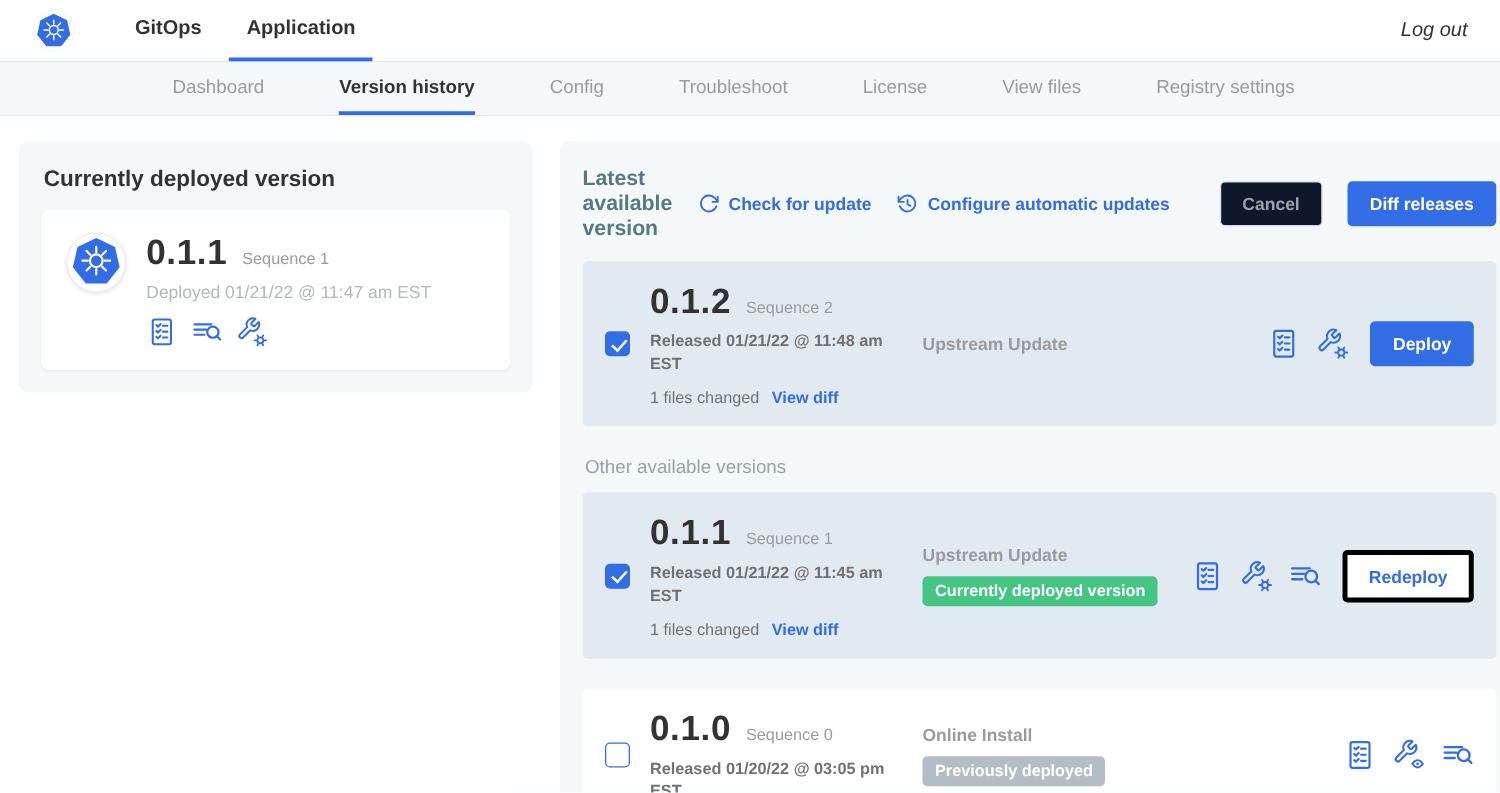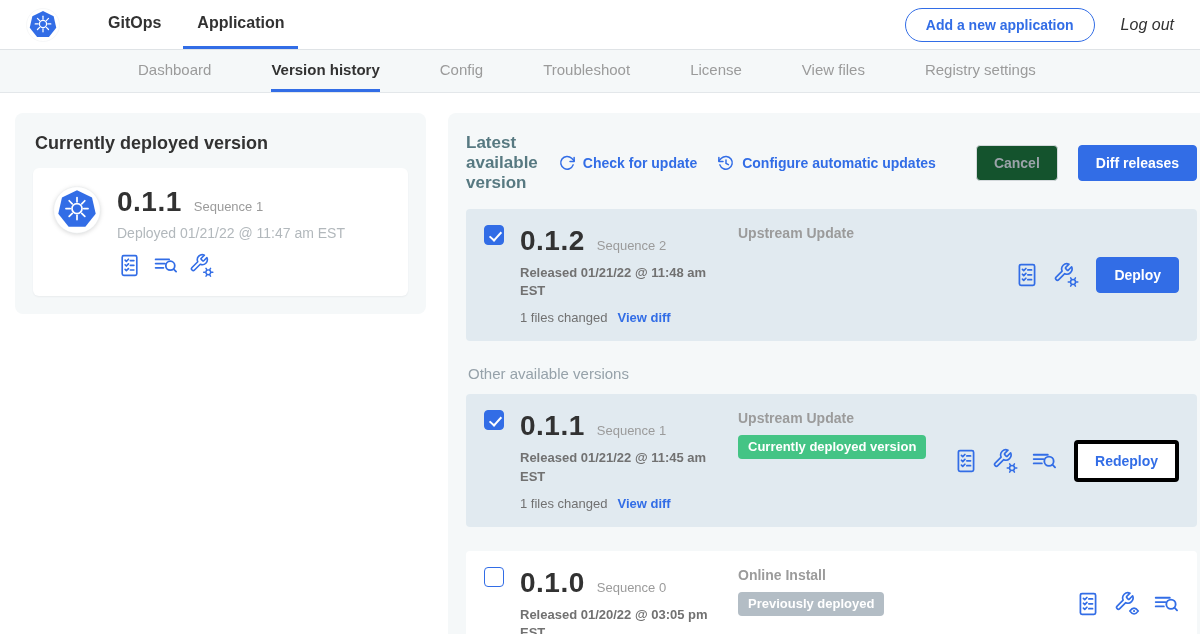--- a/index.html
+++ b/index.html
@@ -68,27 +68,27 @@
   .updates-panel { flex:1; padding:18px; }
   .updates-header { display:flex; align-items:center; gap:20px; margin:2px 0 16px; }
   .updates-title { font-size:17px; font-weight:600; color:#577981; }
   .hlink {
     display:flex; align-items:center; gap:7px; color:#326de6;
     font-size:14px; font-weight:700; cursor:pointer; white-space:nowrap;
   }
   .hlink svg { width:18px; height:18px; }
   .updates-header .spacer { margin-left:auto; }
   .btn { border-radius:4px; padding:9px 17px; font-size:14px; font-weight:700; font-family:inherit; cursor:pointer; white-space:nowrap; }
-  .btn-cancel { background:#14532d; border:1px solid #d4d9dc; color:#9ba3a9; }
+  .btn-cancel { background:#0f172a; border:1px solid #d4d9dc; color:#9ba3a9; }
   .btn-primary { background:#326de6; border:1px solid #326de6; color:#fff; }
   .btn-secondary { background:#fff; border:4px solid #000000; color:#326de6; }
 
   .version-card {
     background:#fff; border-radius:4px; padding:16px 18px;
-    display:flex; 
+    display:flex; align-items:center;
   }
   .version-card.selected { background:#e1eaf0; }
   .checkbox {
     width:20px; height:20px; border:1.5px solid #326de6; border-radius:4px;
     background:#fff; margin-right:16px; flex:none; position:relative; cursor:pointer;
   }
   .checkbox.checked { background:#326de6; }
   .checkbox.checked::after {
     content:""; position:absolute; left:6.5px; top:2.5px; width:5px; height:10px;
     border:solid #fff; border-width:0 2.5px 2.5px 0; transform:rotate(42deg);
@@ -205,21 +205,20 @@
   </div>
   <nav class="topnav-tabs">
     <div class="topnav-tab">
       <span>GitOps</span>
     </div>
     <div class="topnav-tab active">
       <span>Application</span>
     </div>
   </nav>
   <div class="topnav-right">
-    <button class="add-app-btn">Add a new application</button>
     <span class="logout">Log out</span>
   </div>
 </header>
 
 <nav class="subnav">
   <div class="subnav-tab">Dashboard</div>
   <div class="subnav-tab active">Version history</div>
   <div class="subnav-tab">Config</div>
   <div class="subnav-tab">Troubleshoot</div>
   <div class="subnav-tab">License</div>

